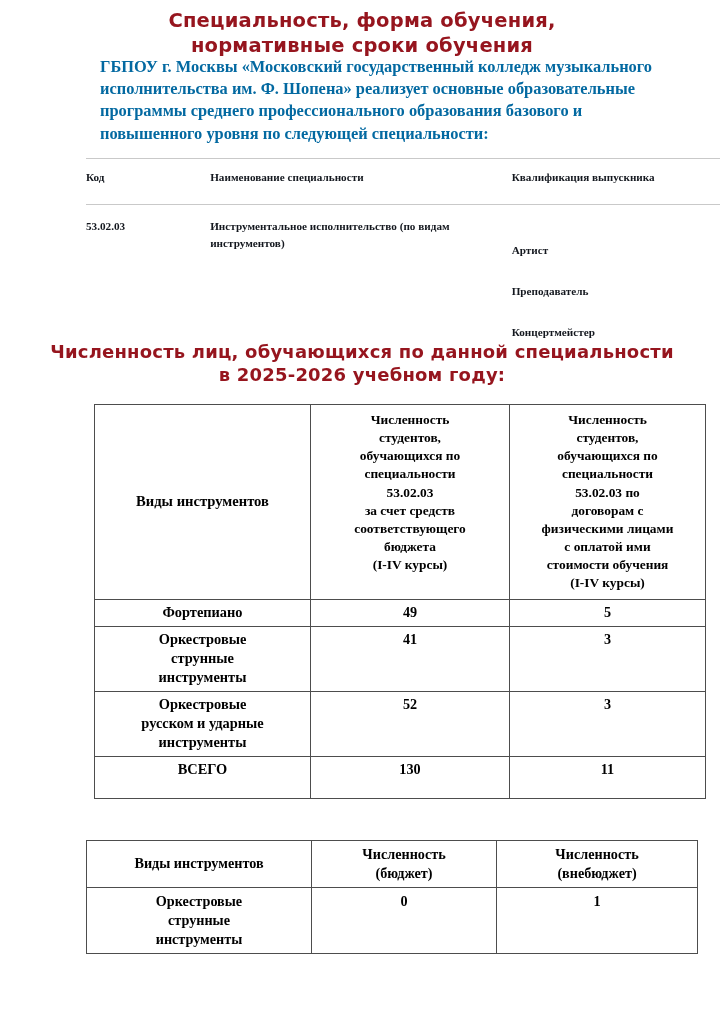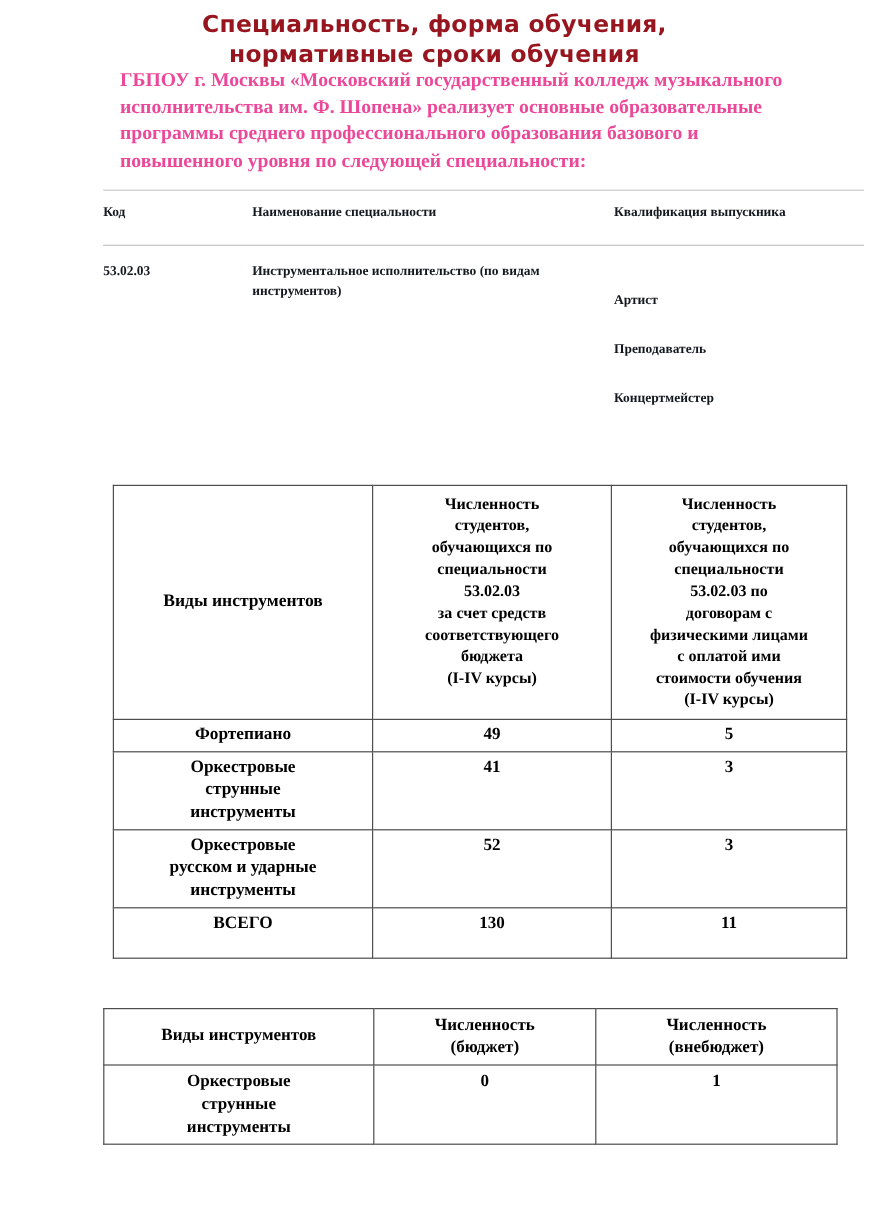--- a/index.html
+++ b/index.html
@@ -43,21 +43,21 @@
 
   
   #intro-paragraph {
     position: absolute;
     left: 100px;
     top: 56px;
     width: 580px;
     font-size: 16.4px;
     font-weight: bold;
     line-height: 1.355;
-    color: #ec4899;
+    color: #0369a1;
   }
 
   
   #spec-table {
     position: absolute;
     left: 86px;
     top: 158px;
     width: 634px;
     border-collapse: collapse;
     font-size: 11.2px;
@@ -223,20 +223,24 @@
         <td class="col-qual">
           <span class="qual-line">Артист</span>
           <span class="qual-line">Преподаватель</span>
           <span class="qual-line">Концертмейстер</span>
         </td>
       </tr>
     </tbody>
   </table>
 
 
+  <div id="heading-enrollment" class="red-heading">
+    <span class="line1">Численность лиц, обучающихся по данной специальности</span>
+    <span class="line2">в 2025-2026 учебном году:</span>
+  </div>
 
   <table id="enrollment-table">
     <thead>
       <tr>
         <th class="ec1 hcol-kind">Виды инструментов</th>
         <th class="ec2">
           <span class="hdr-line">Численность</span>
           <span class="hdr-line">студентов,</span>
           <span class="hdr-line">обучающихся по</span>
           <span class="hdr-line">специальности</span>

